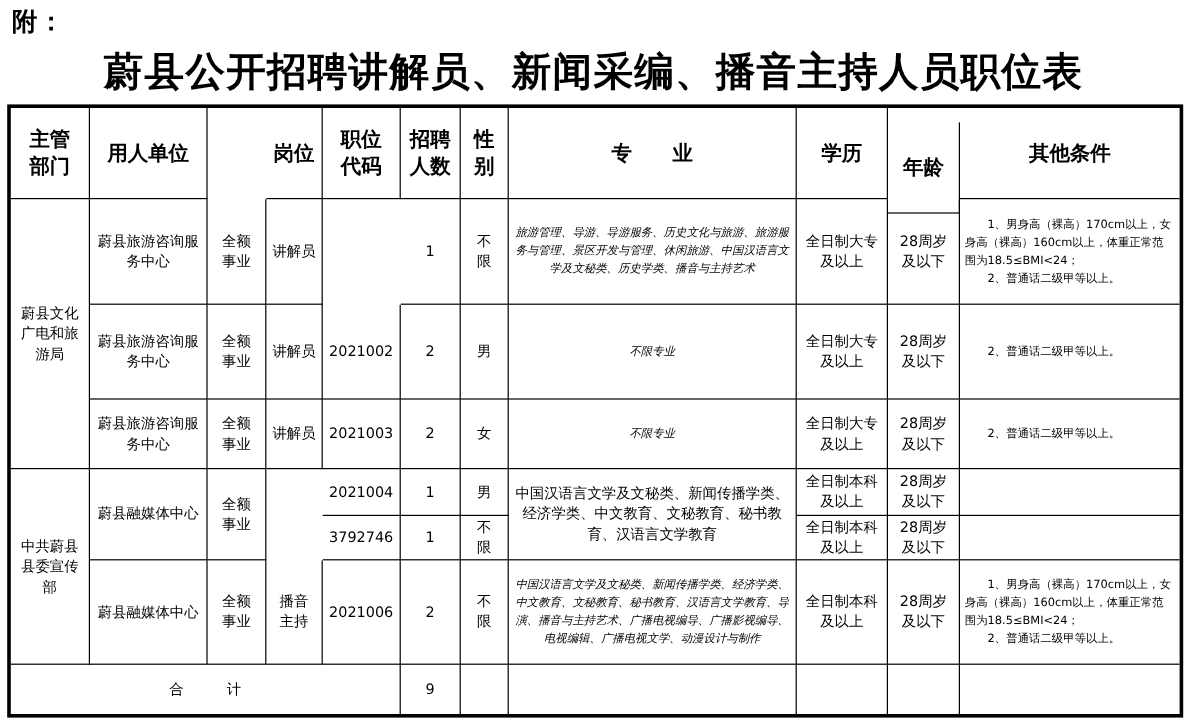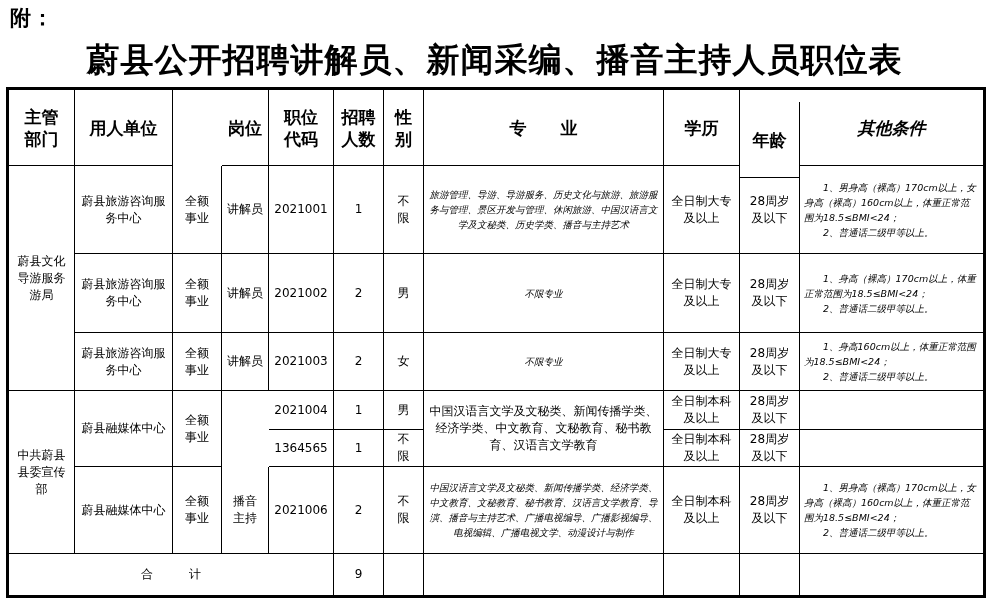--- a/index.html
+++ b/index.html
@@ -7,21 +7,21 @@
   .attach { position:absolute; left:10px; top:4px; font-family:"DejaVu Serif", serif; font-weight:bold; font-size:21px; letter-spacing:1px; }
   .title { position:absolute; left:0; top:38px; width:989px; text-align:center; font-family:"DejaVu Serif", serif; font-weight:bold; font-size:33px; letter-spacing:1px; white-space:nowrap; }
   .tbl { position:absolute; left:6px; top:87px; width:980px; height:511px; border:3px solid #000; box-sizing:border-box; }
   .cell { position:absolute; box-sizing:border-box; border-right:1.5px solid #000; border-bottom:1.5px solid #000; display:flex; align-items:center; justify-content:center; text-align:center; overflow:hidden; }
   .hdr { font-family:"DejaVu Serif", serif; font-weight:bold; font-size:17px; line-height:22px; }
   .body { font-size:12px; line-height:17px; }
   .small { font-size:9.5px; line-height:15px; padding:0 3px;font-style:italic; }
   .cond { font-size:9.5px; line-height:15px; text-align:left; justify-content:flex-start; padding:0 4px; }
   .cond div { width:100%; }
   .cond .ind { text-indent:2em; }
-  .noR { border-right:none;font-style:italic; }
+  .noR { border-right:none; }
   .noB { border-bottom:none; }
 </style>
 </head>
 <body>
 
 <div class="attach">附：</div>
 <div class="title">蔚县公开招聘讲解员、新闻采编、播音主持人员职位表</div>
 
 <div class="tbl">
 
@@ -34,32 +34,31 @@
   <div class="cell hdr" style="left:325px;top:0;width:50px;height:76px;white-space:pre-line;">招聘
 人数</div>
   <div class="cell hdr" style="left:375px;top:0;width:40px;height:76px;white-space:pre-line;">性
 别</div>
   <div class="cell hdr" style="left:415px;top:0;width:240px;height:76px;white-space:pre;">专　　业</div>
   <div class="cell hdr" style="left:655px;top:0;width:76px;height:76px;">学历</div>
   <div class="cell hdr" style="left:731px;top:12px;width:60px;height:76px;">年龄</div>
   <div class="cell hdr noR" style="left:791px;top:0;width:183px;height:76px;">其他条件</div>
 
   <div class="cell body" style="left:0;top:76px;width:66px;height:225px;white-space:pre-line;">蔚县文化
-导游服务
+广电和旅
 游局</div>
   <div class="cell body" style="left:0;top:301px;width:66px;height:163px;white-space:pre-line;">中共蔚县
 县委宣传
 部</div>
 
   <div class="cell body" style="left:66px;top:76px;width:98px;height:88px;white-space:pre-line;">蔚县旅游咨询服
 务中心</div>
   <div class="cell body" style="left:164px;top:76px;width:49px;height:88px;white-space:pre-line;">全额
 事业</div>
   <div class="cell body" style="left:213px;top:76px;width:47px;height:88px;">讲解员</div>
-  <div class="cell body" style="left:260px;top:76px;width:65px;height:88px;">2021001</div>
   <div class="cell body" style="left:325px;top:76px;width:50px;height:88px;">1</div>
   <div class="cell body" style="left:375px;top:76px;width:40px;height:88px;white-space:pre-line;">不
 限</div>
   <div class="cell small" style="left:415px;top:76px;width:240px;height:88px;">旅游管理、导游、导游服务、历史文化与旅游、旅游服务与管理、景区开发与管理、休闲旅游、中国汉语言文学及文秘类、历史学类、播音与主持艺术</div>
   <div class="cell body" style="left:655px;top:76px;width:76px;height:88px;white-space:pre-line;">全日制大专
 及以上</div>
   <div class="cell body" style="left:731px;top:76px;width:60px;height:88px;white-space:pre-line;">28周岁
 及以下</div>
   <div class="cell cond noR" style="left:791px;top:76px;width:183px;height:88px;">
     <div>
@@ -76,59 +75,57 @@
   <div class="cell body" style="left:260px;top:164px;width:65px;height:79px;">2021002</div>
   <div class="cell body" style="left:325px;top:164px;width:50px;height:79px;">2</div>
   <div class="cell body" style="left:375px;top:164px;width:40px;height:79px;">男</div>
   <div class="cell small" style="left:415px;top:164px;width:240px;height:79px;">不限专业</div>
   <div class="cell body" style="left:655px;top:164px;width:76px;height:79px;white-space:pre-line;">全日制大专
 及以上</div>
   <div class="cell body" style="left:731px;top:164px;width:60px;height:79px;white-space:pre-line;">28周岁
 及以下</div>
   <div class="cell cond noR" style="left:791px;top:164px;width:183px;height:79px;">
     <div>
-      <div class="ind">1、身高（裸高）170cm以上，体重正常范围为18.5≤BMI&lt;24；</div>
       <div class="ind">2、普通话二级甲等以上。</div>
     </div>
   </div>
 
   <div class="cell body" style="left:66px;top:243px;width:98px;height:58px;white-space:pre-line;">蔚县旅游咨询服
 务中心</div>
   <div class="cell body" style="left:164px;top:243px;width:49px;height:58px;white-space:pre-line;">全额
 事业</div>
   <div class="cell body" style="left:213px;top:243px;width:47px;height:58px;">讲解员</div>
   <div class="cell body" style="left:260px;top:243px;width:65px;height:58px;">2021003</div>
   <div class="cell body" style="left:325px;top:243px;width:50px;height:58px;">2</div>
   <div class="cell body" style="left:375px;top:243px;width:40px;height:58px;">女</div>
   <div class="cell small" style="left:415px;top:243px;width:240px;height:58px;">不限专业</div>
   <div class="cell body" style="left:655px;top:243px;width:76px;height:58px;white-space:pre-line;">全日制大专
 及以上</div>
   <div class="cell body" style="left:731px;top:243px;width:60px;height:58px;white-space:pre-line;">28周岁
 及以下</div>
   <div class="cell cond noR" style="left:791px;top:243px;width:183px;height:58px;">
     <div>
-      <div class="ind">1、身高160cm以上，体重正常范围为18.5≤BMI&lt;24；</div>
       <div class="ind">2、普通话二级甲等以上。</div>
     </div>
   </div>
 
   <div class="cell body" style="left:66px;top:301px;width:98px;height:76px;">蔚县融媒体中心</div>
   <div class="cell body" style="left:164px;top:301px;width:49px;height:76px;white-space:pre-line;">全额
 事业</div>
   <div class="cell body" style="left:260px;top:301px;width:65px;height:39px;">2021004</div>
   <div class="cell body" style="left:325px;top:301px;width:50px;height:39px;">1</div>
   <div class="cell body" style="left:375px;top:301px;width:40px;height:39px;">男</div>
   <div class="cell body" style="left:415px;top:301px;width:240px;height:76px;padding:0 3px;">中国汉语言文学及文秘类、新闻传播学类、经济学类、中文教育、文秘教育、秘书教育、汉语言文学教育</div>
   <div class="cell body" style="left:655px;top:301px;width:76px;height:39px;white-space:pre-line;">全日制本科
 及以上</div>
   <div class="cell body" style="left:731px;top:301px;width:60px;height:39px;white-space:pre-line;">28周岁
 及以下</div>
   <div class="cell noR" style="left:791px;top:301px;width:183px;height:39px;"></div>
 
-  <div class="cell body" style="left:260px;top:340px;width:65px;height:37px;">1364565</div>
+  <div class="cell body" style="left:260px;top:340px;width:65px;height:37px;">3792746</div>
   <div class="cell body" style="left:325px;top:340px;width:50px;height:37px;">1</div>
   <div class="cell body" style="left:375px;top:340px;width:40px;height:37px;white-space:pre-line;">不
 限</div>
   <div class="cell body" style="left:655px;top:340px;width:76px;height:37px;white-space:pre-line;">全日制本科
 及以上</div>
   <div class="cell body" style="left:731px;top:340px;width:60px;height:37px;white-space:pre-line;">28周岁
 及以下</div>
   <div class="cell noR" style="left:791px;top:340px;width:183px;height:37px;"></div>
 
   <div class="cell body" style="left:66px;top:377px;width:98px;height:87px;">蔚县融媒体中心</div>

